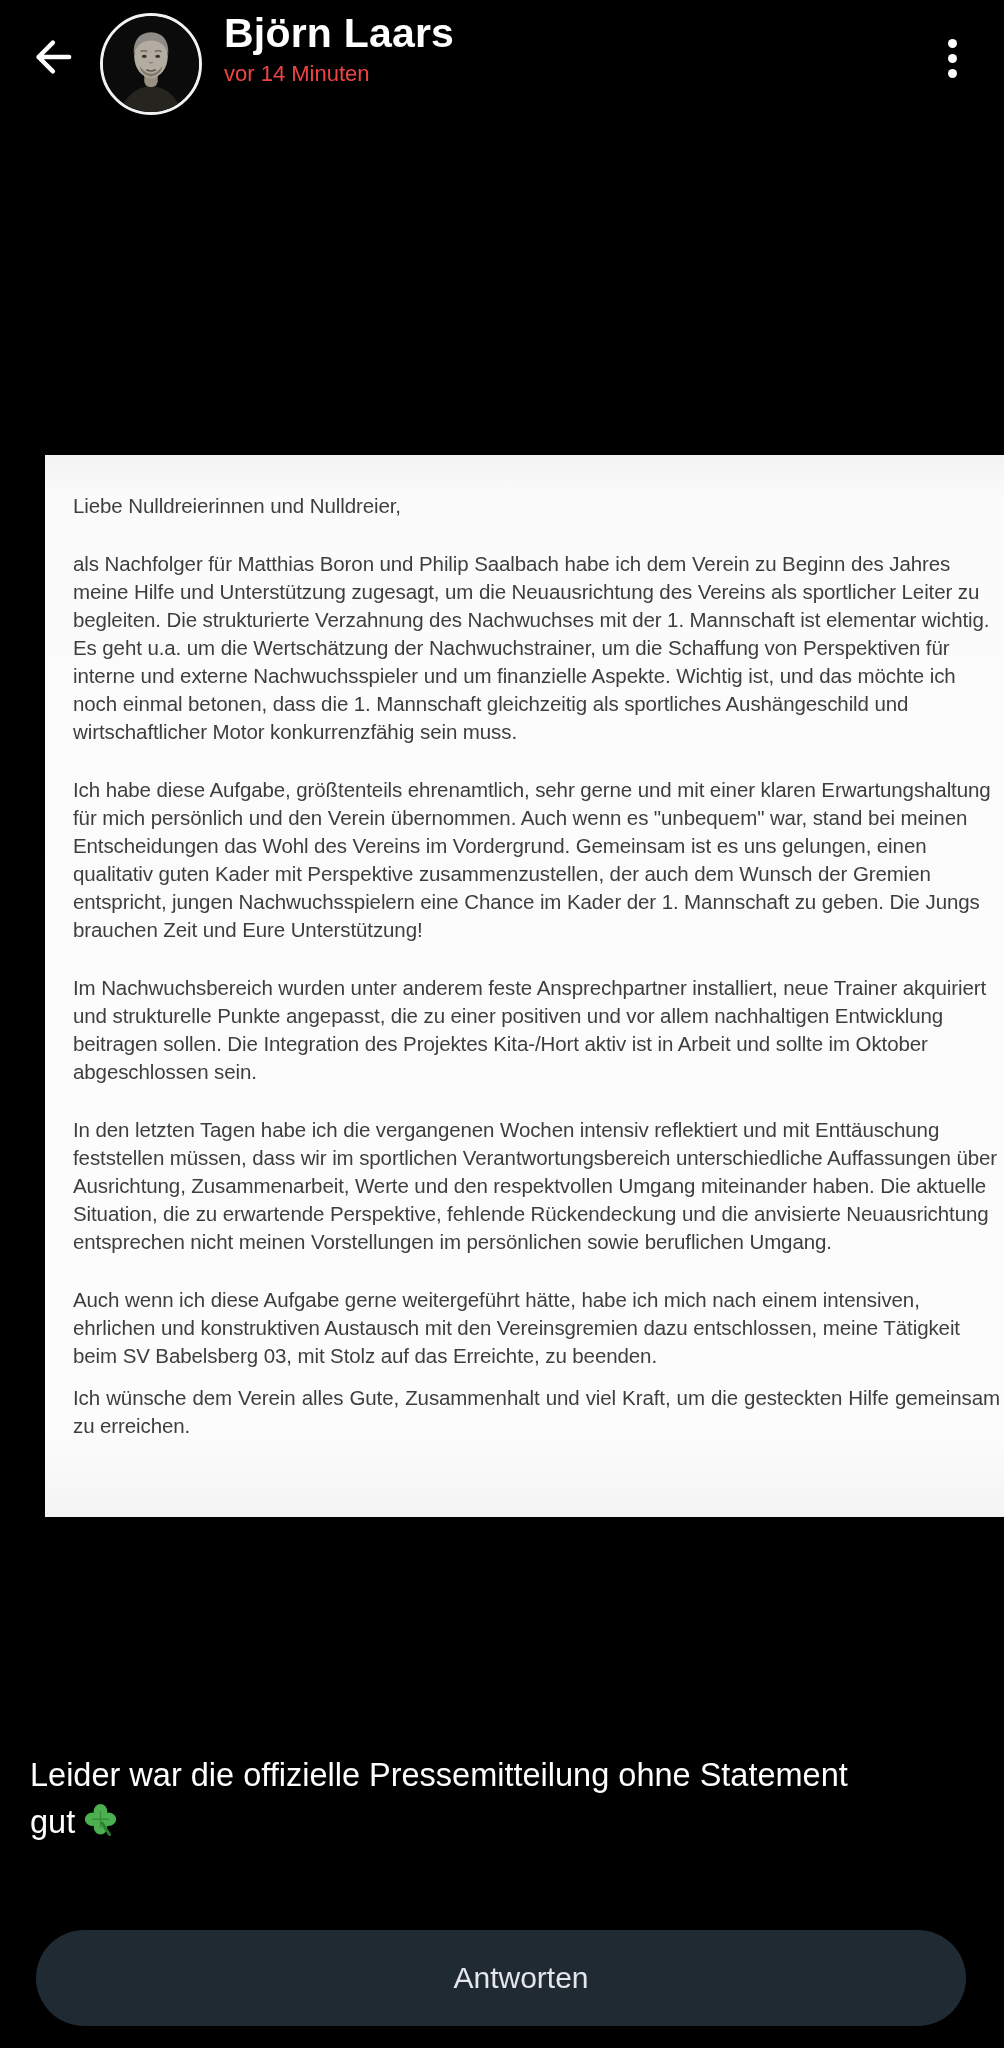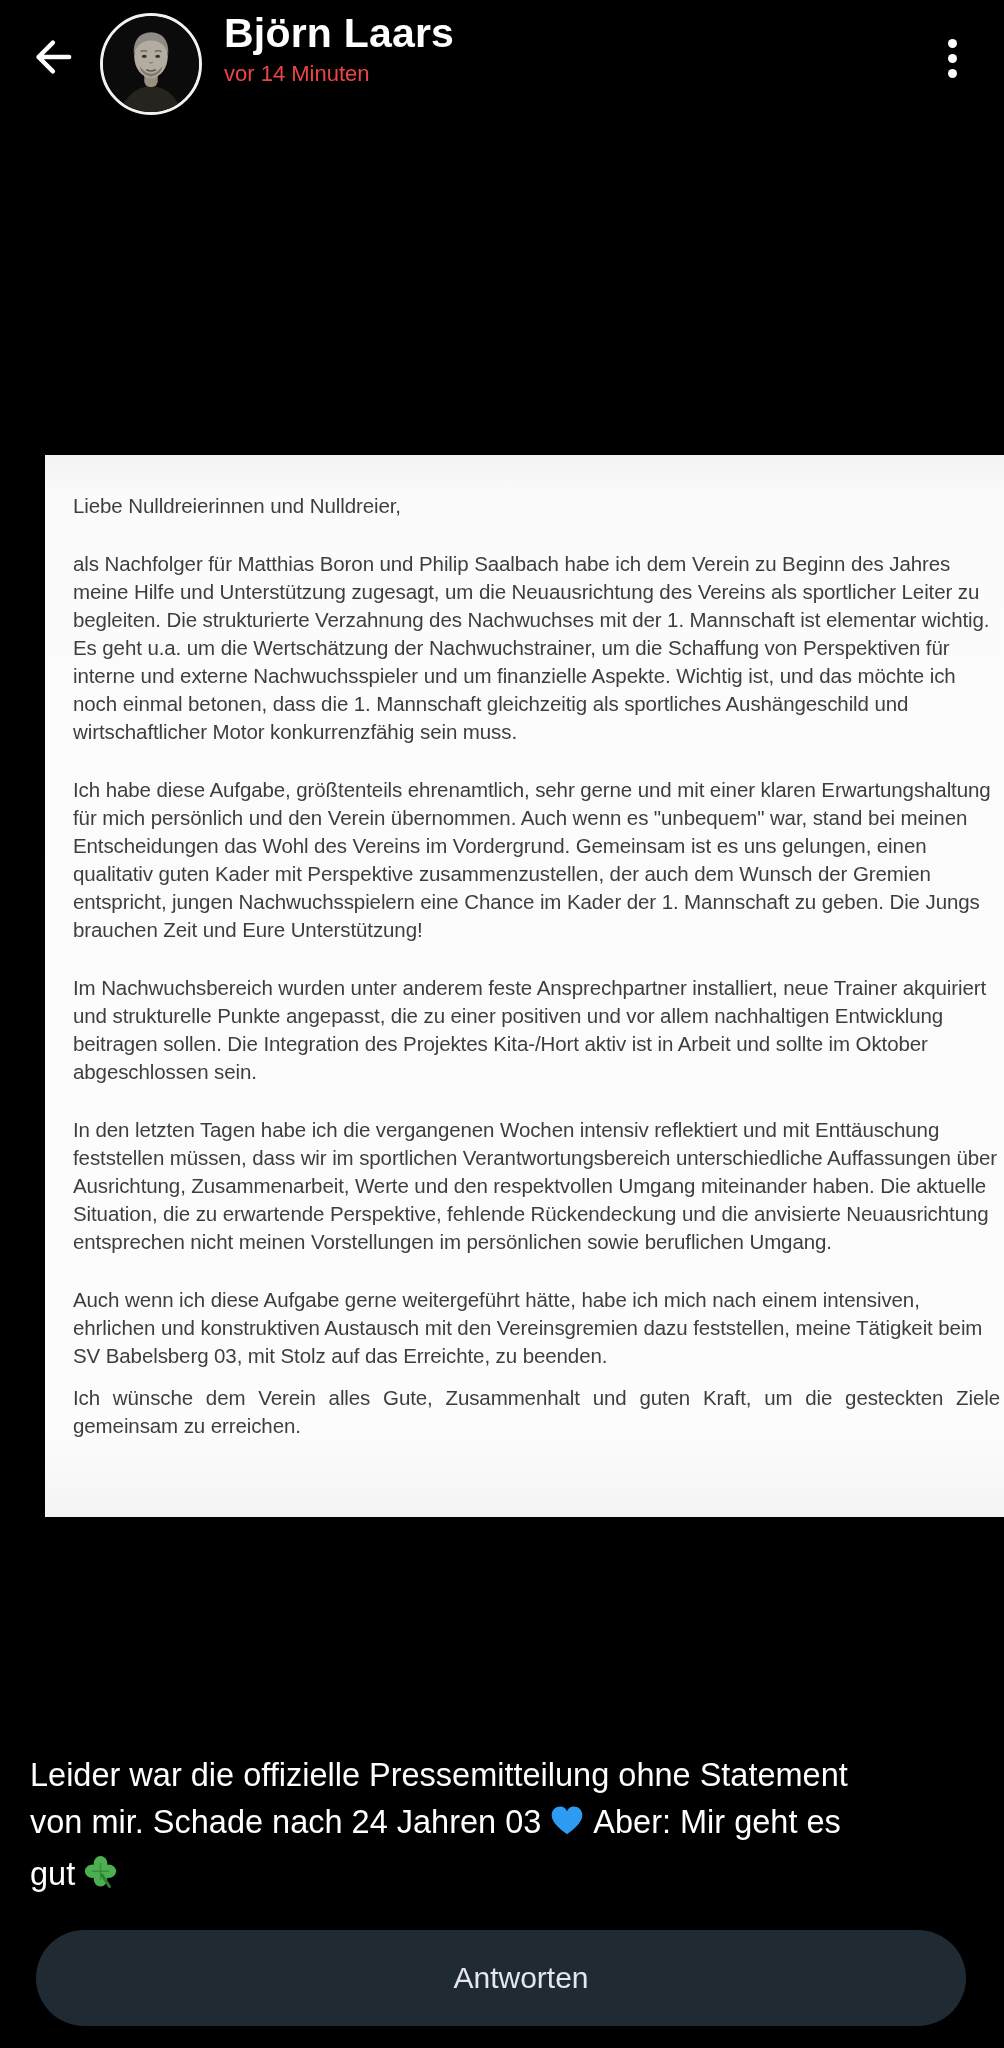--- a/index.html
+++ b/index.html
@@ -97,33 +97,28 @@
   </button>
 </header>
 
 <div class="photo-area">
   <div class="paper">
     <p>Liebe Nulldreierinnen und Nulldreier,</p>
     <p>als Nachfolger für Matthias Boron und Philip Saalbach habe ich dem Verein zu Beginn des Jahres meine Hilfe und Unterstützung zugesagt, um die Neuausrichtung des Vereins als sportlicher Leiter zu begleiten. Die strukturierte Verzahnung des Nachwuchses mit der 1. Mannschaft ist elementar wichtig.  Es geht u.a. um die Wertschätzung der Nachwuchstrainer, um die Schaffung von Perspektiven für interne und externe Nachwuchsspieler und um finanzielle Aspekte. Wichtig ist, und das möchte ich noch einmal betonen, dass die 1. Mannschaft gleichzeitig als sportliches Aushängeschild und wirtschaftlicher Motor konkurrenzfähig sein muss.</p>
     <p>Ich habe diese Aufgabe, größtenteils ehrenamtlich, sehr gerne und mit einer klaren Erwartungshaltung für mich persönlich und den Verein übernommen. Auch wenn es "unbequem" war, stand bei meinen Entscheidungen das Wohl des Vereins im Vordergrund. Gemeinsam ist es uns gelungen, einen qualitativ guten Kader mit Perspektive zusammenzustellen, der auch dem Wunsch der Gremien entspricht, jungen Nachwuchsspielern eine Chance im Kader der 1. Mannschaft zu geben. Die Jungs brauchen Zeit und Eure Unterstützung!</p>
     <p>Im Nachwuchsbereich wurden unter anderem feste Ansprechpartner installiert, neue Trainer akquiriert und strukturelle Punkte angepasst, die zu einer positiven und vor allem nachhaltigen Entwicklung beitragen sollen. Die Integration des Projektes Kita-/Hort aktiv ist in Arbeit und sollte im Oktober abgeschlossen sein.</p>
     <p>In den letzten Tagen habe ich die vergangenen Wochen intensiv reflektiert und mit Enttäuschung feststellen müssen, dass wir im sportlichen Verantwortungsbereich unterschiedliche Auffassungen über Ausrichtung, Zusammenarbeit, Werte und den respektvollen Umgang miteinander haben. Die aktuelle Situation, die zu erwartende Perspektive, fehlende Rückendeckung und die anvisierte Neuausrichtung entsprechen nicht meinen Vorstellungen im persönlichen sowie beruflichen Umgang.</p>
-    <p class="tight">Auch wenn ich diese Aufgabe gerne weitergeführt hätte, habe ich mich nach einem intensiven, ehrlichen und konstruktiven Austausch mit den Vereinsgremien dazu feststellen, meine Tätigkeit beim SV Babelsberg 03, mit Stolz auf das Erreichte, zu beenden.</p>
-    <p class="justified">Ich wünsche dem Verein alles Gute, Zusammenhalt und guten Kraft, um die gesteckten Ziele gemeinsam zu erreichen.</p>
+    <p class="tight">Auch wenn ich diese Aufgabe gerne weitergeführt hätte, habe ich mich nach einem intensiven, ehrlichen und konstruktiven Austausch mit den Vereinsgremien dazu entschlossen, meine Tätigkeit beim SV Babelsberg 03, mit Stolz auf das Erreichte, zu beenden.</p>
+    <p class="justified">Ich wünsche dem Verein alles Gute, Zusammenhalt und viel Kraft, um die gesteckten Hilfe gemeinsam zu erreichen.</p>
   </div>
 </div>
 
 <div class="caption">
   <div class="cap-line">
     <span>Leider war die offizielle Pressemitteilung ohne Statement</span>
-  </div>
-  <div class="cap-line">
-    <span>von mir. Schade nach 24 Jahren 03</span><span class="emoji"><svg width="36" height="36" viewBox="0 0 32 32">
-          <path d="M16 28.6 C 8 23 2.4 17.6 2.4 11.6 C 2.4 7 6 4 10 4 C 12.8 4 15 5.7 16 8.2 C 17 5.7 19.2 4 22 4 C 26 4 29.6 7 29.6 11.6 C 29.6 17.6 24 23 16 28.6 Z" fill="#2e9bf2"></path>
-        </svg></span><span>Aber: Mir geht es</span>
   </div>
   <div class="cap-line">
     <span>gut</span><span class="emoji"><svg width="36" height="36" viewBox="0 0 36 36">
           <g fill="#4caf50">
             <ellipse cx="17.5" cy="9.5" rx="6.8" ry="7.6"></ellipse>
             <ellipse cx="17.5" cy="25" rx="6.8" ry="7.6"></ellipse>
             <ellipse cx="9.5" cy="17.2" rx="7.6" ry="6.8"></ellipse>
             <ellipse cx="25.5" cy="17.2" rx="7.6" ry="6.8"></ellipse>
           </g>
           <path d="M17.5 9 V26 M9 17.2 H26" stroke="#388e3c" stroke-width="1.4"></path>

